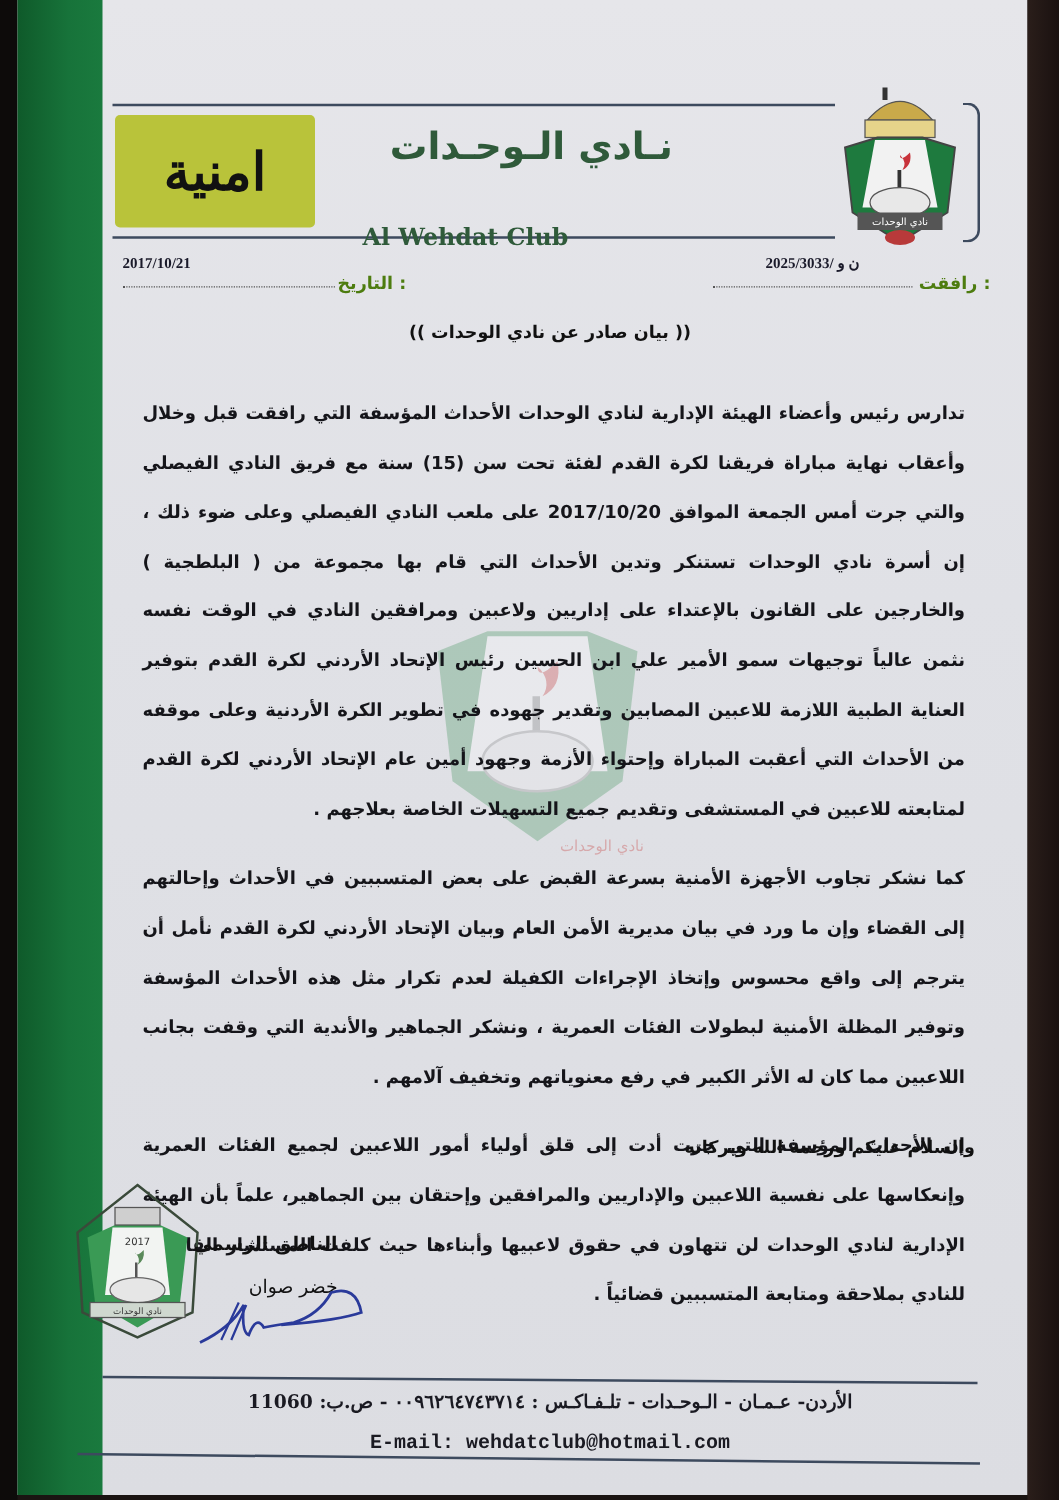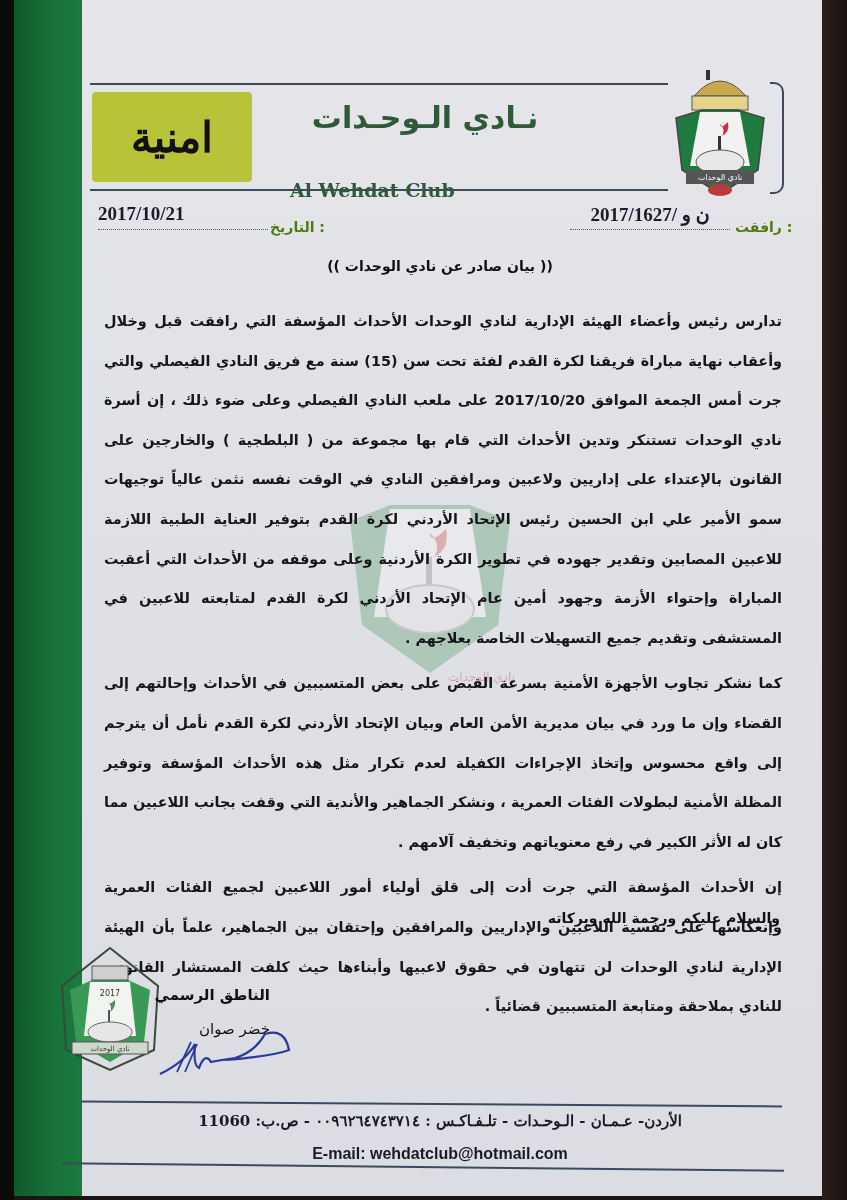--- a/index.html
+++ b/index.html
@@ -8,31 +8,31 @@
   .paper { position:absolute; left:14px; top:0; width:808px; height:1196px; background:linear-gradient(180deg,#e6e6ea 0%,#e0e1e6 40%,#dcdde2 100%); }
   .green-stripe { position:absolute; left:14px; top:0; width:68px; height:1196px; background:linear-gradient(90deg,#0f5a2a,#17733a 60%,#1a7a3e); }
   .right-dark { position:absolute; right:0; top:0; width:25px; height:1200px; background:linear-gradient(90deg,#2a1e1a,#1a1110); }
   .hline { position:absolute; height:2px; background:#3d4a5e; }
   .sponsor { position:absolute; left:92px; top:92px; width:160px; height:90px; background:#b9c33a; border-radius:4px; display:flex; align-items:center; justify-content:center; }
   .sponsor span { font-family:Liberation Sans, sans-serif; font-weight:bold; font-size:42px; color:#111; }
   .club-ar { position:absolute; left:300px; top:100px; width:250px; text-align:center; font-size:30px; color:#2f5a3a; font-weight:bold; letter-spacing:2px; }
   .club-en { position:absolute; left:290px; top:140px; width:270px; text-align:left; font-family:"DejaVu Serif", serif; font-size:19px; font-weight:bold; color:#2f5a3a;margin-top:39px; }
   .crest { position:absolute; }
   .ref-row { position:absolute; top:200px; font-size:14px; color:#4d7c0f; font-weight:bold; }
-  .ref-val { font-family:"Liberation Serif", serif; font-size:19px; font-weight:bold; color:#1a1a2a; }
+  .ref-val { font-family:"Liberation Serif", serif; font-size:12px; font-weight:bold; color:#1a1a2a; }
   .dots { position:absolute; border-bottom:1px dotted #555; height:1px; }
   .title { position:absolute; top:258px; left:100px; width:680px; text-align:center; font-size:14px; font-weight:bold; color:#111; direction:rtl; }
   .body-text { position:absolute; top:296px; left:98px; width:690px; direction:rtl; text-align:justify; font-size:14.4px; line-height:39.6px; font-weight:bold; color:#15151a; }
-  .body-text p { margin:6px; text-align-last:right; }
+  .body-text p { margin:16px; text-align-last:right; }
   .closing { position:absolute; top:910px; left:380px; width:400px; direction:rtl; text-align:right; font-size:14px; font-weight:bold; color:#111; }
   .sig-title { position:absolute; top:986px; left:150px; width:120px; direction:rtl; font-size:15px; font-weight:bold; color:#111; }
   .sig-name { position:absolute; top:1020px; left:150px; width:120px; direction:rtl; text-align:right; font-size:15px; font-weight:normal; color:#111; }
   .signature { position:absolute; left:155px; top:1022px; }
   .footer-line1 { position:absolute; top:1112px; left:100px; width:680px; text-align:center; direction:rtl; font-family:"DejaVu Serif", serif; font-size:15px; font-weight:bold; color:#1a1a22; }
-  .footer-line2 { position:absolute; top:1145px; left:100px; width:680px; text-align:center; font-family:Liberation Sans, sans-serif; font-size:16px; font-weight:bold; color:#1a1a22; }
+  .footer-line2 { position:absolute; top:1145px; left:100px; width:680px; text-align:center; font-family:Liberation Mono, monospace; font-size:16px; font-weight:bold; color:#1a1a22; }
   .watermark { position:absolute; left:330px; top:485px; opacity:0.28; }
   .wm-text { position:absolute; left:448px; top:670px; font-size:12px; color:#c66; opacity:0.45; }
 </style>
 </head>
 <body>
 
 <div class="left-dark"></div>
 <div class="paper"></div>
 <div class="green-stripe"></div>
 <div class="right-dark"></div>
@@ -57,21 +57,21 @@
   <path d="M50 58 q6 6 2 12 q8 -4 6 -14 q-8 8 -8 2 z" fill="#c8323a"></path>
   <rect x="48" y="70" width="3" height="22" fill="#333"></rect>
   <ellipse cx="50" cy="96" rx="24" ry="12" fill="#e8e8e8" stroke="#555"></ellipse>
   <rect x="16" y="104" width="68" height="14" fill="#555"></rect>
   <text x="50" y="114" font-size="8" text-anchor="middle" fill="#fff" font-family="DejaVu Sans, sans-serif">نادي الوحدات</text>
   <ellipse cx="50" cy="124" rx="12" ry="6" fill="#b83a3a"></ellipse>
 </svg>
 
 <div class="ref-row" style="left:735px; top:219px;">رافقت :</div>
 <div class="dots" style="left:570px; top:228px; width:160px;"></div>
-<div class="ref-val" style="position:absolute; left:590px; top:203px; direction:rtl; width:120px; text-align:center;">ن و /2017/1627</div>
+<div class="ref-val" style="position:absolute; left:590px; top:203px; direction:rtl; width:120px; text-align:center;">ن و /2025/3033</div>
 
 <div class="ref-row" style="left:270px; top:219px;">التاريخ :</div>
 <div class="dots" style="left:98px; top:228px; width:170px;"></div>
 <div class="ref-val" style="position:absolute; left:98px; top:203px;">2017/10/21</div>
 
 <div class="title">(( بيان صادر عن نادي الوحدات ))</div>
 
 <svg class="watermark" width="200" height="200" viewBox="0 0 100 100">
   <path d="M10 18 L30 10 L70 10 L90 18 L84 70 L50 94 L16 70 Z" fill="#2e8a4a"></path>
   <path d="M30 12 L70 12 L78 66 L22 66 Z" fill="#ffffff"></path>

